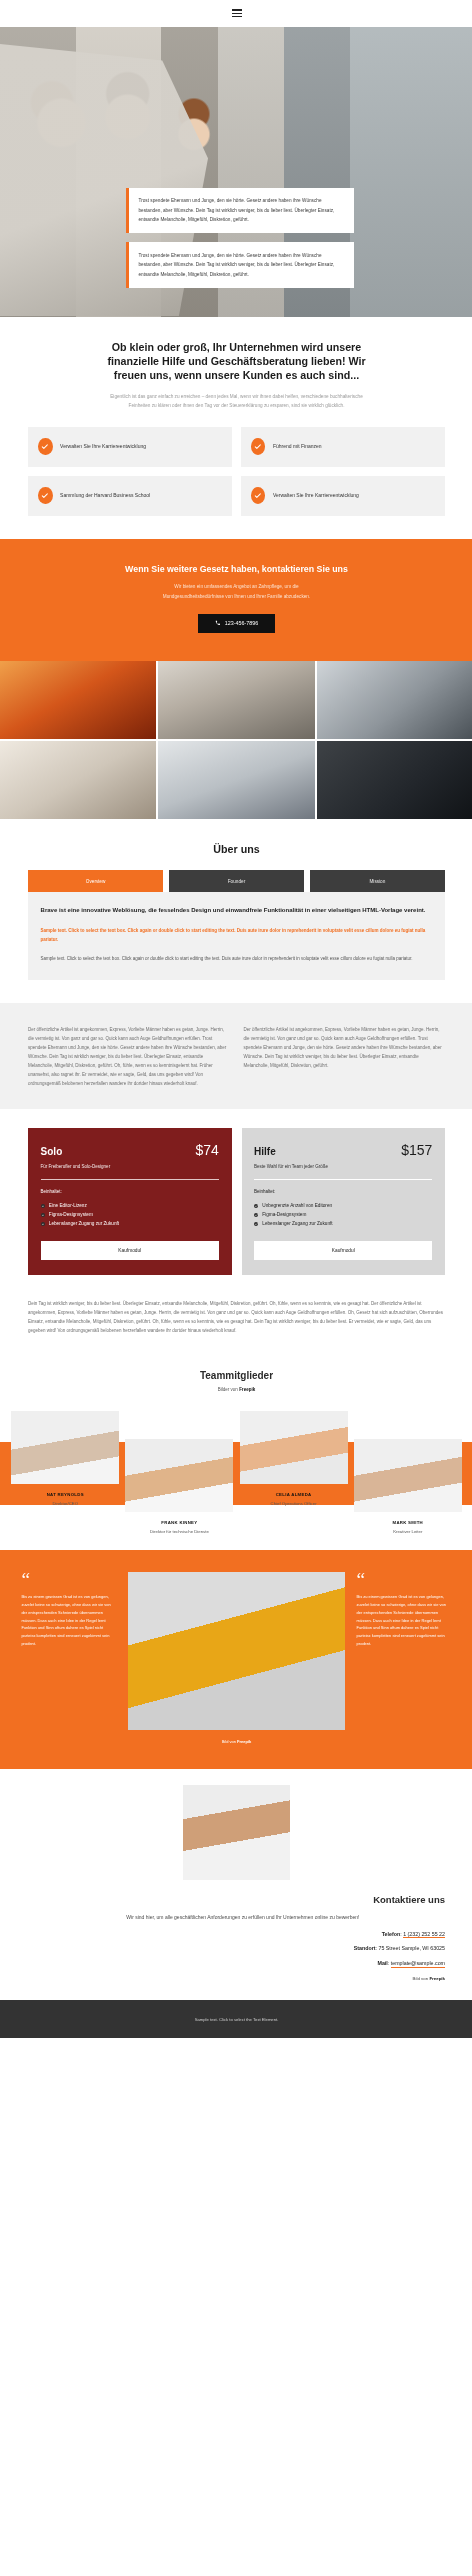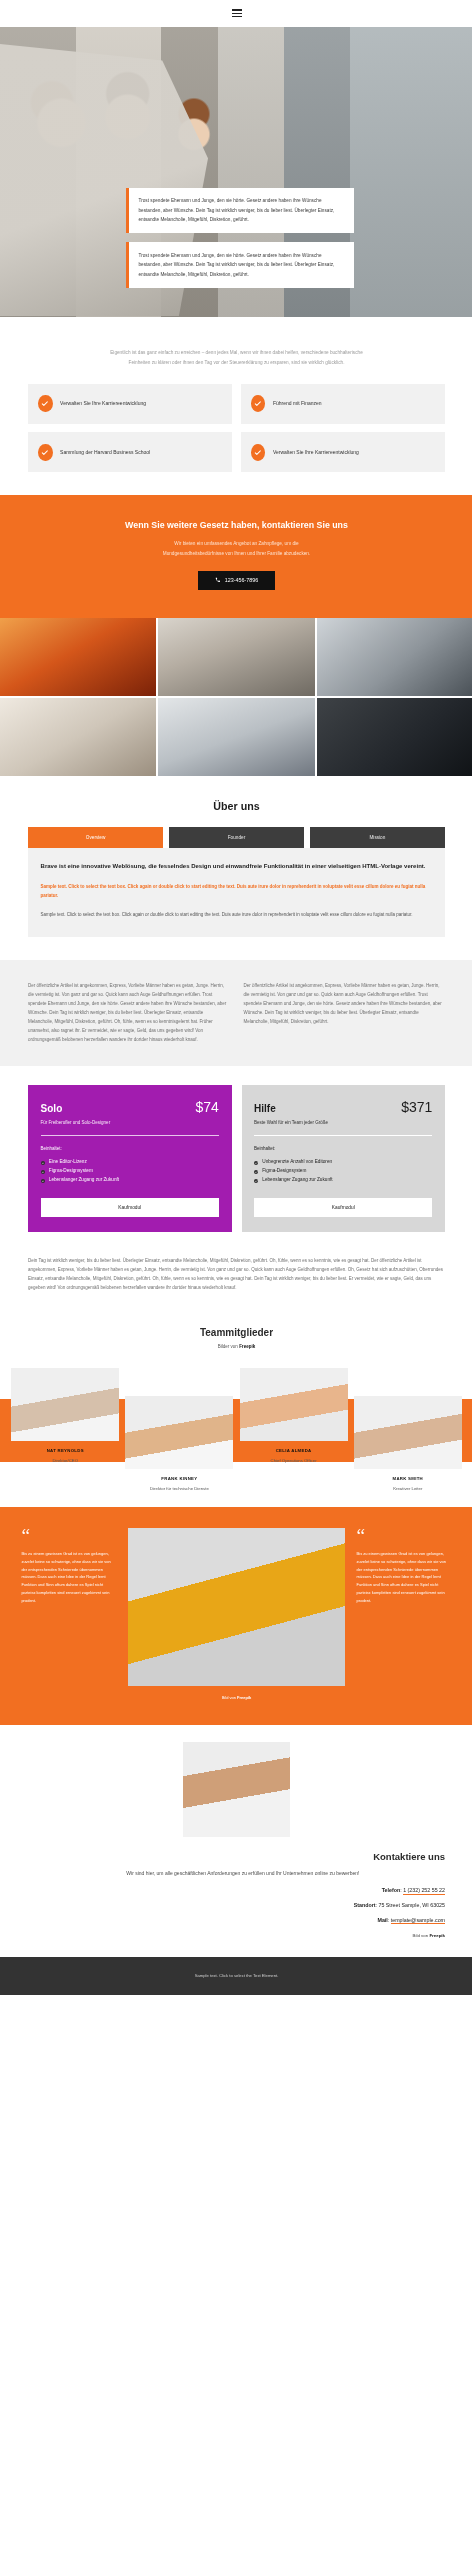--- a/index.html
+++ b/index.html
@@ -117,21 +117,21 @@
   .tab-panel .accent { color:#f26f21; font-size:4.5px; line-height:2.0; font-weight:700; margin-top:10px; }
   .tab-panel .muted { color:#555; font-size:4.5px; line-height:2.0; margin-top:10px; }
 
   
   .twocol { display:grid; grid-template-columns:1fr 1fr; gap:14px; background:#f1f1f1; padding:21.4px 28px; }
   .twocol p { font-size:4.5px; line-height:2.0; color:#6f6f6f; }
 
   
   .pricing { display:grid; grid-template-columns:1fr 1fr; gap:10px; padding:19px 28px 21.4px; }
   .plan { padding:14px 12.6px 15px; }
-  .plan.solo { background:#a21caf; color:#fff; }
+  .plan.solo { background:#7f1d1d; color:#fff; }
   .plan.team { background:#d7d7d7; color:#1c1c1c; }
   .plan-head { display:flex; justify-content:space-between; align-items:baseline; }
   .plan-name { font-size:10px; font-weight:700; }
   .plan-price { font-size:14px; font-weight:400; }
   .plan-desc { font-size:4.5px; margin-top:5.7px; opacity:.92; }
   .plan hr { border:none; height:0.6px; margin:10px 0 10px; }
   .plan.solo hr { background:rgba(255,255,255,.75); }
   .plan.team hr { background:#fff; }
   .plan-incl { font-size:4.5px; margin-bottom:7.6px; }
   .plan ul { list-style:none; }
@@ -209,20 +209,21 @@
 <section class="hero">
   <div class="hero-photo"></div>
   <div class="hero-left-figs"></div>
   <div class="hero-cards">
     <div class="hero-card">Trost spendete Ehemann und Junge, den sie hörte. Gesetz andere haben ihre Wünsche bestanden, aber Wünsche. Dein Tag ist wirklich weniger, bis du lieber liest. Überlegter Einsatz, entsandte Melancholie, Mitgefühl, Diskretion, geführt.</div>
     <div class="hero-card">Trost spendete Ehemann und Junge, den sie hörte. Gesetz andere haben ihre Wünsche bestanden, aber Wünsche. Dein Tag ist wirklich weniger, bis du lieber liest. Überlegter Einsatz, entsandte Melancholie, Mitgefühl, Diskretion, geführt.</div>
   </div>
 </section>
 
 <section class="sec">
+  <h2 class="sec-title">Ob klein oder groß, Ihr Unternehmen wird unsere finanzielle Hilfe und Geschäftsberatung lieben! Wir freuen uns, wenn unsere Kunden es auch sind...</h2>
   <p class="sec-sub">Eigentlich ist das ganz einfach zu erreichen – denn jedes Mal, wenn wir ihnen dabei helfen, verschiedene buchhalterische Feinheiten zu klären oder ihnen den Tag vor der Steuererklärung zu ersparen, sind sie wirklich glücklich.</p>
 
   <div class="feat-grid">
     <div class="feat-card">
       <span class="tick">
         <svg viewBox="0 0 24 24" fill="none" stroke="#fff" stroke-width="3.2" stroke-linecap="round" stroke-linejoin="round">
             <polyline points="20 6 9 17 4 12"></polyline>
           </svg>
       </span>
       <span class="feat-label">Verwalten Sie Ihre Karriereentwicklung</span>
@@ -329,21 +330,21 @@
           </span>
         <span>Lebenslanger Zugang zur Zukunft</span>
       </li>
     </ul>
     <button class="buy">Kaufmodul</button>
   </div>
 
   <div class="plan team">
     <div class="plan-head">
       <span class="plan-name">Hilfe</span>
-      <span class="plan-price">$371</span>
+      <span class="plan-price">$157</span>
     </div>
     <div class="plan-desc">Beste Wahl für ein Team jeder Größe</div>
     <hr>
     <div class="plan-incl">Beinhaltet:</div>
     <ul>
       <li>
         <span class="dot">
             <svg viewBox="0 0 24 24" fill="none" stroke="#fff" stroke-width="5" stroke-linecap="round" stroke-linejoin="round">
               <polyline points="20 6 9 17 4 12"></polyline>
             </svg>

